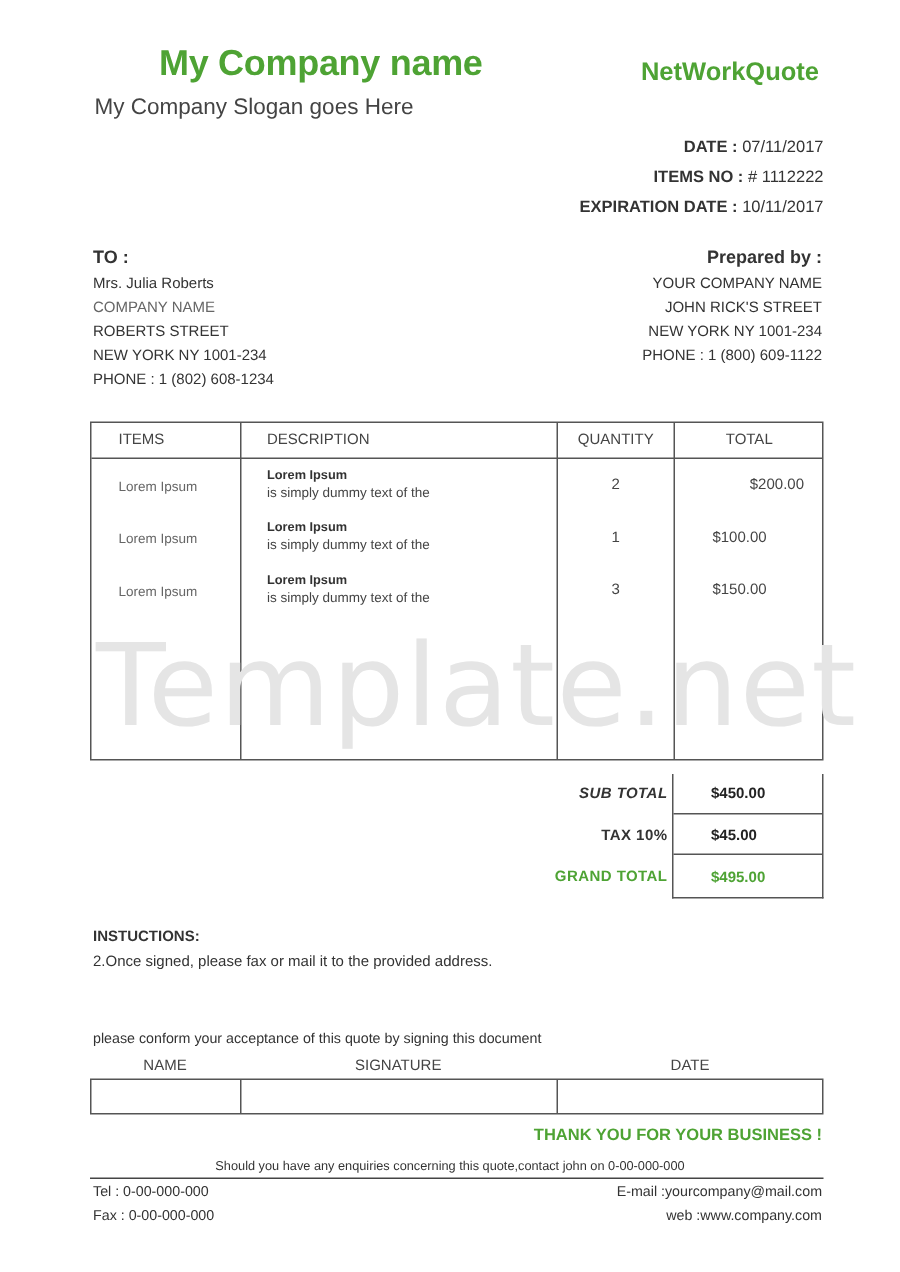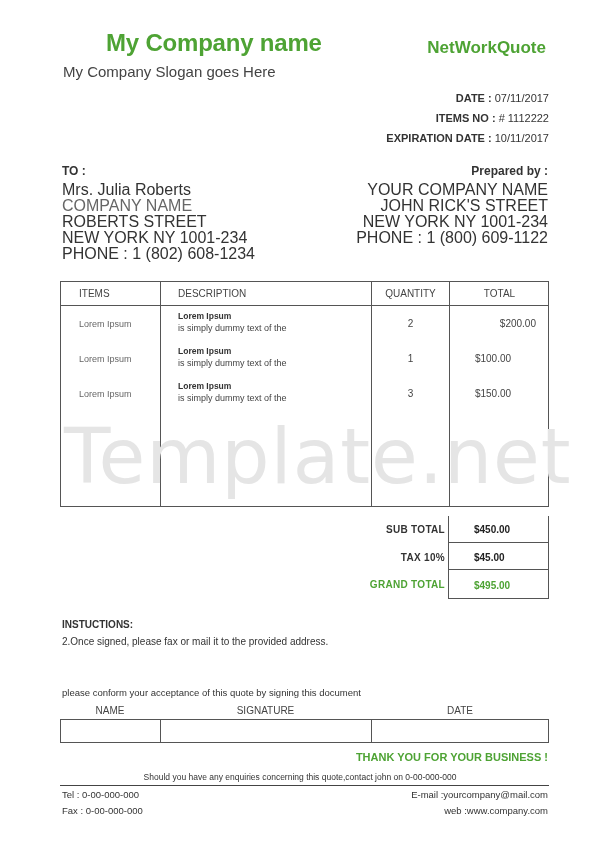--- a/index.html
+++ b/index.html
@@ -9,21 +9,21 @@
   }
   .abs { position: absolute; }
   .green { color: #4ea334; }
   .company-name { left: 63px; top: 29px; font-size: 24px; font-weight: bold; color: #4ea334; letter-spacing: -0.2px; white-space: nowrap; margin-left: 43px; }
   .slogan { left: 63px; top: 63px; font-size: 15px; color: #444; white-space: nowrap; }
   .doc-title { right: 54px; top: 38px; font-size: 17px; font-weight: bold; color: #4ea334; white-space: nowrap; }
   .meta { right: 51px; font-size: 11px; white-space: nowrap; color: #333; text-align: right; }
   .meta .lbl { font-weight: bold; color: #333; }
   .to-title { left: 62px; top: 164px; font-size: 12px; font-weight: bold; color: #333; }
   .prep-title { right: 52px; top: 164px; font-size: 12px; font-weight: bold; color: #333; }
-  .addr { font-size: 16px; color: #333; white-space: nowrap; line-height: 16px; }
+  .addr { font-size: 10px; color: #333; white-space: nowrap; line-height: 16px; }
   .addr.left { left: 62px; top: 182px; }
   .addr.right { right: 52px; top: 182px; text-align: right; }
   .addr .muted { color: #666; }
 
   .items-table { left: 60px; top: 281px; width: 489px; height: 226px; border: 1px solid #555; box-sizing: border-box; }
   .vline { position: absolute; top: 0; bottom: 0; width: 0; border-left: 1px solid #555; }
   .hline { position: absolute; left: 0; right: 0; height: 0; border-top: 1px solid #555; }
   .th { position: absolute; top: 6px; font-size: 10px; color: #444; white-space: nowrap; }
   .cell { position: absolute; font-size: 9px; color: #444; white-space: nowrap; }
   .item-name { color: #666; font-size: 9px; }
@@ -117,21 +117,21 @@
   <div class="cell" style="left:311px; width:77px; text-align:center; top:106px; font-size:10px;">3</div>
   <div class="cell" style="left:389px; width:86px; text-align:center; top:106px; font-size:10px;">$150.00</div>
 </div>
 
 <div class="watermark">Template.net</div>
 
 <div class="abs totals-box">
   <div class="hline" style="top:26px;"></div>
   <div class="hline" style="top:53px;"></div>
 </div>
-<div class="abs tot-label" style="top:524px;">SUB TOTAL</div>
+<div class="abs tot-label" style="top:524px;font-style:italic;">SUB TOTAL</div>
 <div class="abs tot-val" style="top:524px;">$450.00</div>
 <div class="abs tot-label" style="top:552px;">TAX 10%</div>
 <div class="abs tot-val" style="top:552px;">$45.00</div>
 <div class="abs tot-label green" style="top:579px; color:#4ea334;">GRAND TOTAL</div>
 <div class="abs tot-val" style="top:580px; color:#4ea334;">$495.00</div>
 
 <div class="abs instr-title">INSTUCTIONS:</div>
 <div class="abs instr-text">2.Once signed, please fax or mail it to the provided address.</div>
 
 <div class="abs accept-text">please conform your acceptance of this quote by signing this document</div>

